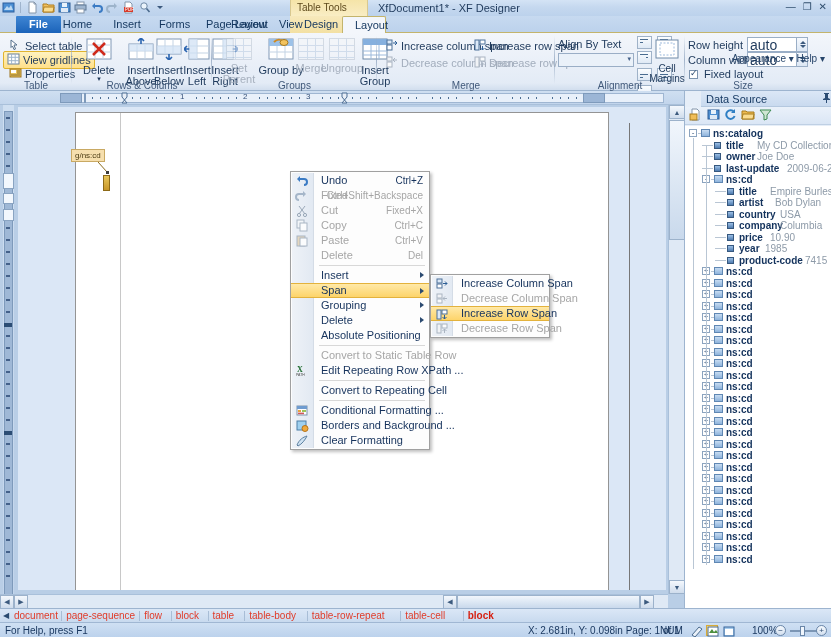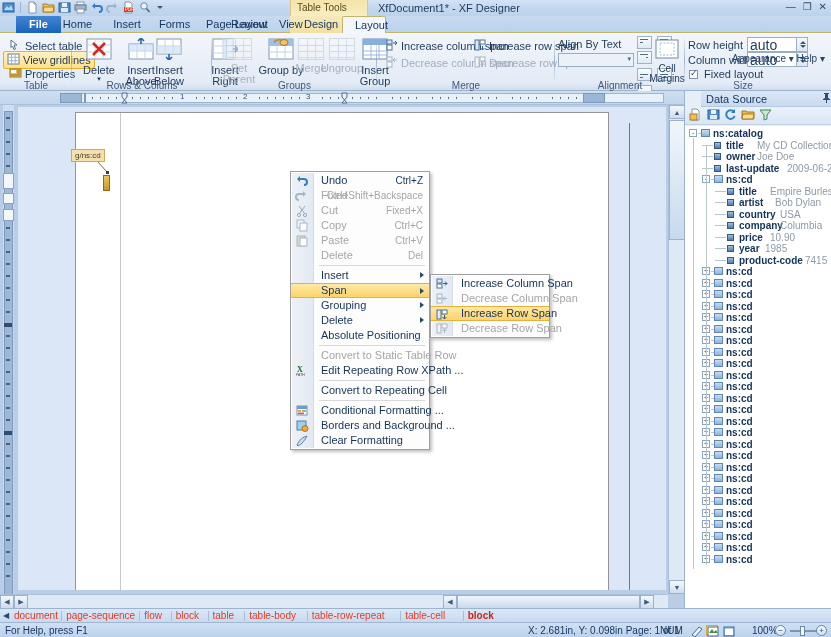--- a/index.html
+++ b/index.html
@@ -500,20 +500,31 @@
       <div class="bigbtn" style="left:74px; top:3px;">
         <span class="gl">
           <svg width="26" height="22" viewBox="0 0 26 22">
               <rect x="1" y="1" width="24" height="15" fill="#fff" stroke="#8098b5"></rect>
               <path d="M1 8h24M9 1v15M17 1v15" stroke="#c3d3e4"></path>
               <path d="M13 16v6M10 19l3 3 3-3" stroke="#2a64b0" stroke-width="1.6" fill="none"></path>
               <rect x="1" y="8" width="24" height="8" fill="#cfe0f3" opacity=".7"></rect>
             </svg>
         </span>
         <span style="display:block">Insert Below</span>
+      </div>
+      <div class="bigbtn" style="left:102px; top:3px;">
+        <span class="gl">
+          <svg width="26" height="22" viewBox="0 0 26 22">
+              <rect x="5" y="1" width="20" height="20" fill="#fff" stroke="#8098b5"></rect>
+              <path d="M5 8h20M5 15h20M13 1v20" stroke="#c3d3e4"></path>
+              <path d="M0 11h6M3 8L0 11l3 3" stroke="#2a64b0" stroke-width="1.6" fill="none"></path>
+              <rect x="5" y="1" width="8" height="20" fill="#cfe0f3" opacity=".7"></rect>
+            </svg>
+        </span>
+        <span style="display:block">Insert Left</span>
       </div>
       <div class="bigbtn" style="left:130px; top:3px;">
         <span class="gl">
           <svg width="26" height="22" viewBox="0 0 26 22">
               <rect x="1" y="1" width="20" height="20" fill="#fff" stroke="#8098b5"></rect>
               <path d="M1 8h20M1 15h20M11 1v20" stroke="#c3d3e4"></path>
               <path d="M20 11h6M23 8l3 3-3 3" stroke="#2a64b0" stroke-width="1.6" fill="none"></path>
               <rect x="11" y="1" width="10" height="20" fill="#cfe0f3" opacity=".7"></rect>
             </svg>
         </span>

